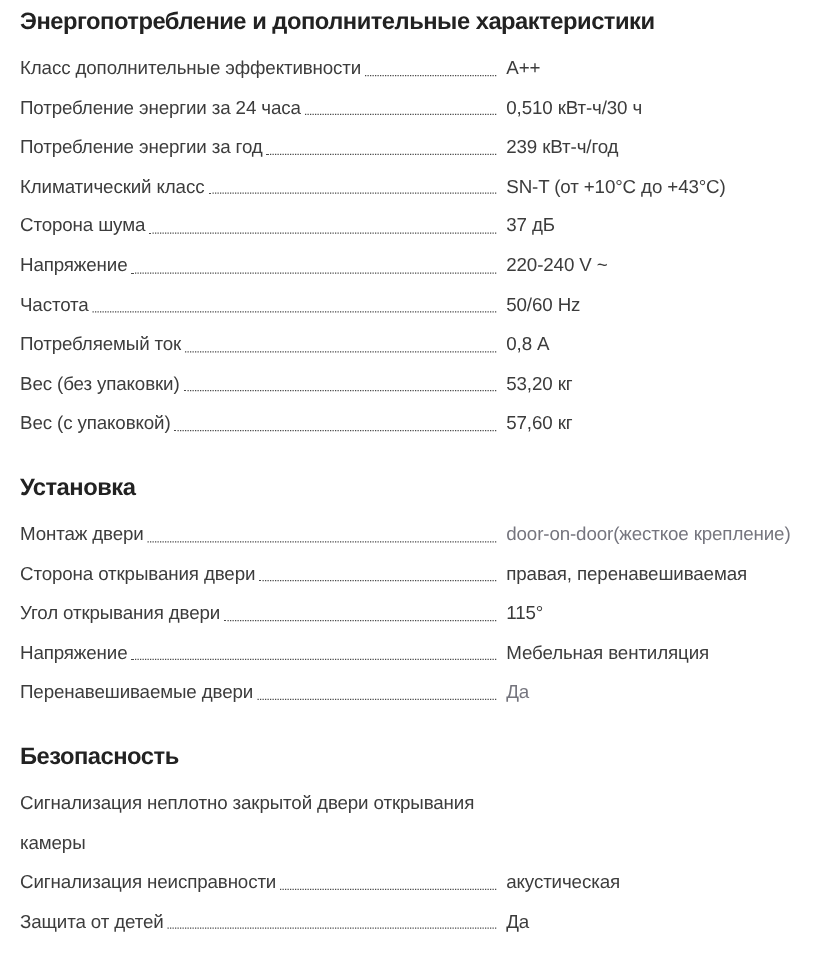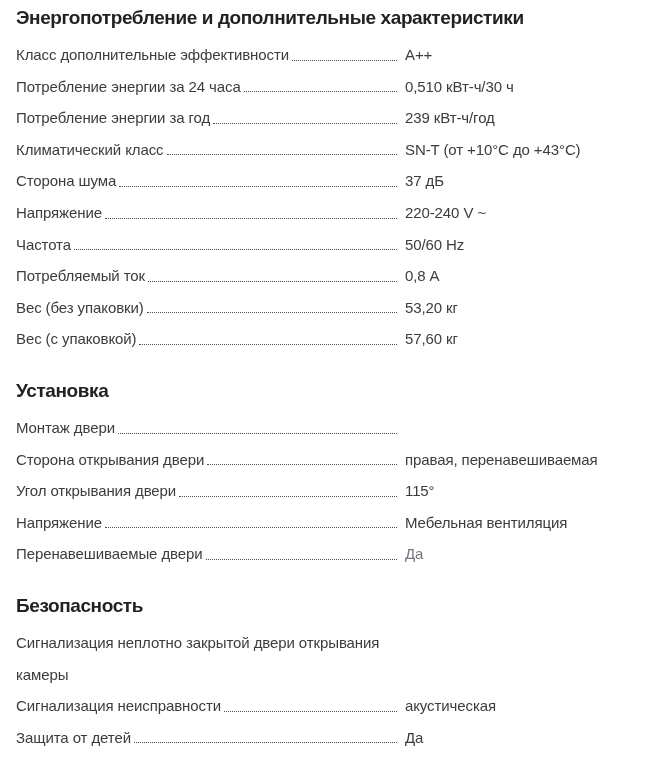--- a/index.html
+++ b/index.html
@@ -154,20 +154,21 @@
   </section>
 
   <section class="section">
     <h2 class="section-title">Установка</h2>
     <div class="rows">
   <div class="row">
     <div class="row-left">
       <span class="label">Монтаж двери</span>
       <span class="dots"></span>
     </div>
+    <div class="value muted">door-on-door(жесткое крепление)</div>
   </div>
 
   <div class="row">
     <div class="row-left">
       <span class="label">Сторона открывания двери</span>
       <span class="dots"></span>
     </div>
     <div class="value">правая, перенавешиваемая</div>
   </div>
 

